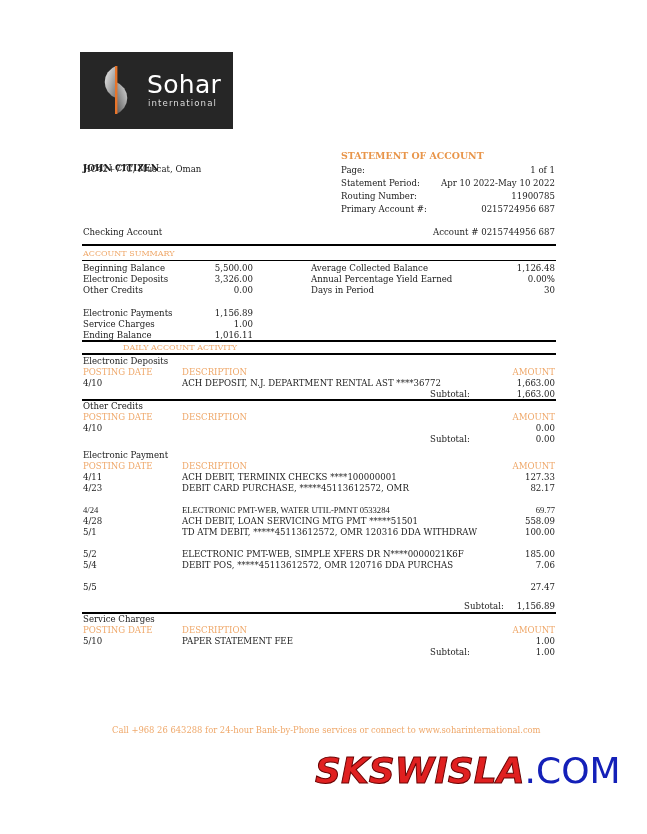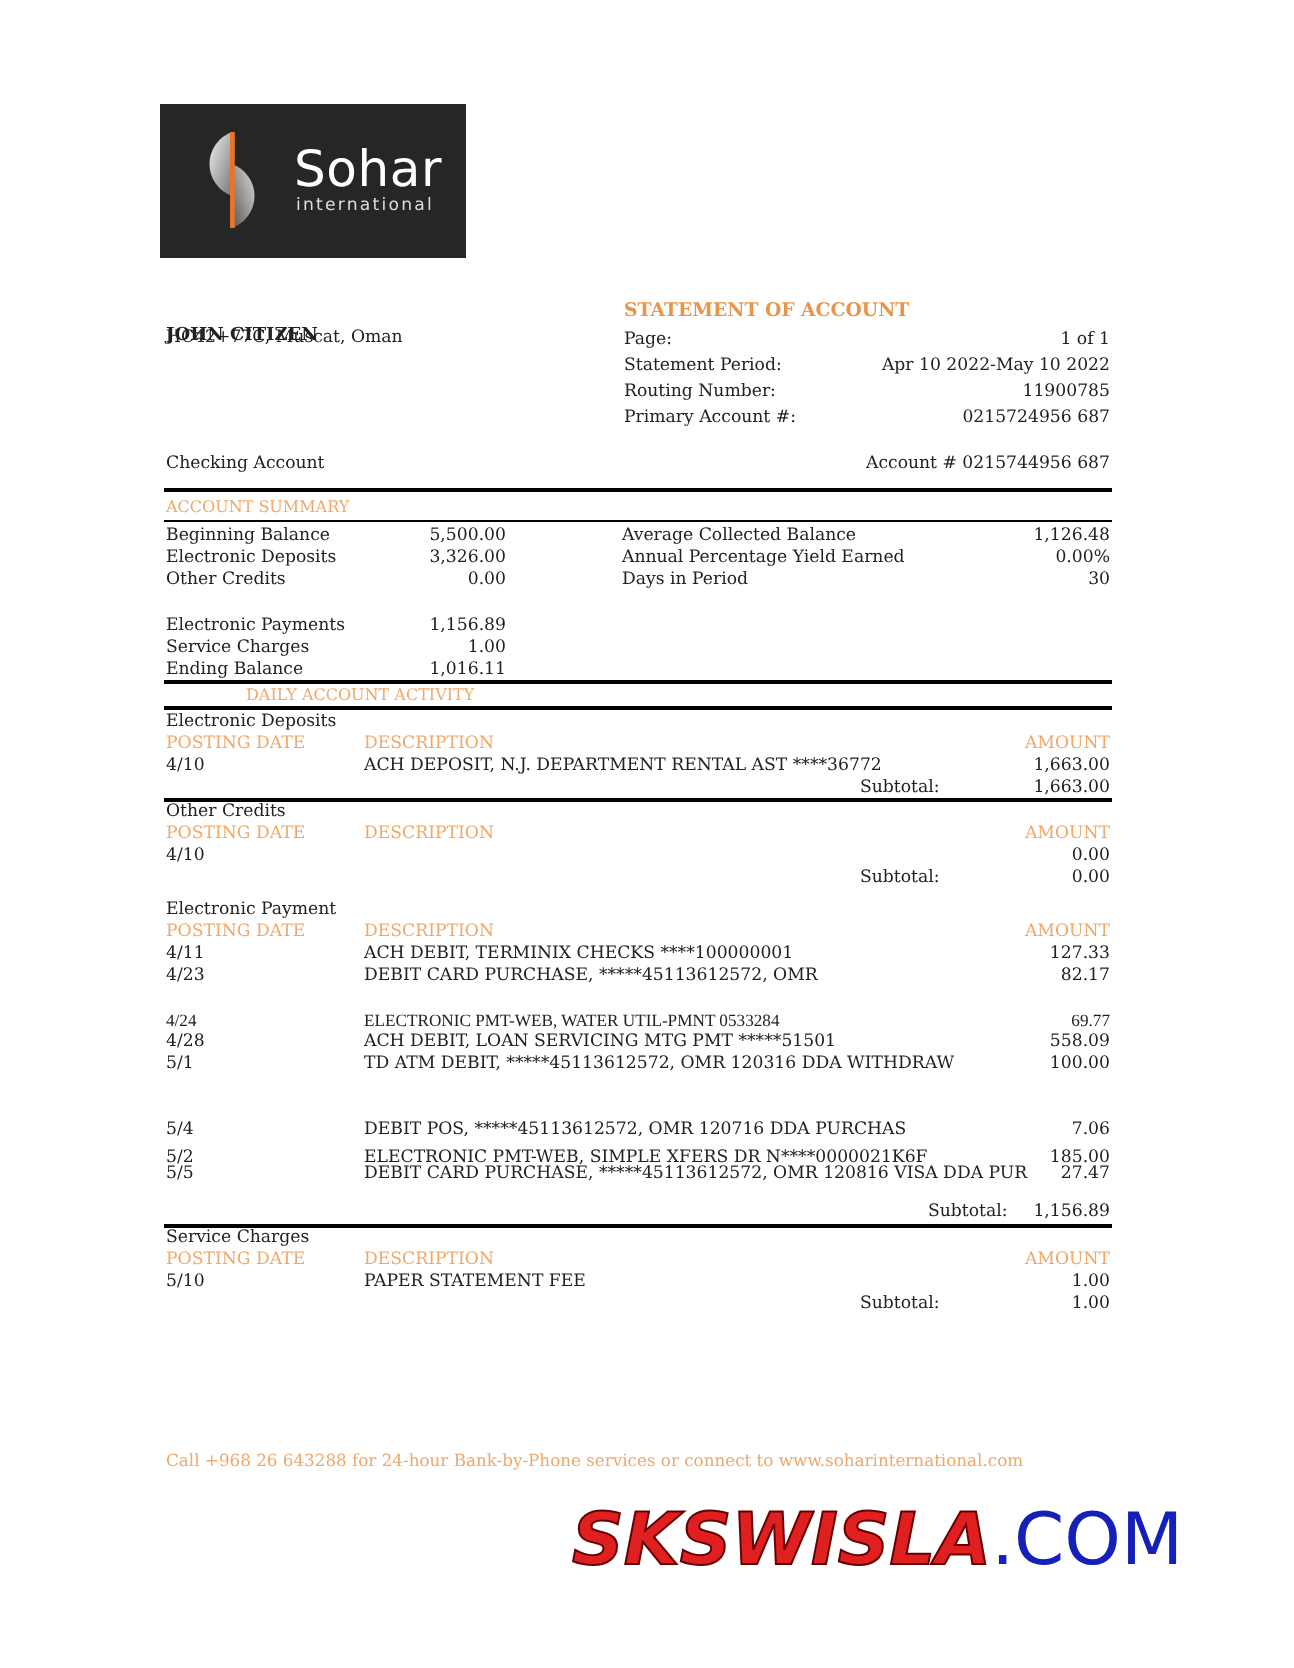--- a/index.html
+++ b/index.html
@@ -1,18 +1,18 @@
 <!DOCTYPE html>
 <html><head>
 <meta charset="utf-8">
 <style>
   * { margin:0; padding:0; box-sizing:border-box; }
   html, body { width:647px; height:834px; background:#ffffff; overflow:hidden; }
   body { position:relative; font-family:"DejaVu Serif","Liberation Serif",serif; color:#222; font-size:8.6px; }
-  .abs { position:absolute; }
+  .abs { position:absolute;padding-left:29px; }
   .logo { left:80px; top:52px; width:153px; height:77px; background:#262626; }
   .logo .mark { position:absolute; left:17px; top:12px; width:38px; height:52px; }
   .logo .name { position:absolute; left:67px; top:18px; color:#fff; font-family:"DejaVu Sans","Liberation Sans",sans-serif; font-size:25px; letter-spacing:0.3px; }
   .logo .sub { position:absolute; left:68px; top:46px; color:#ddd; font-family:"DejaVu Sans","Liberation Sans",sans-serif; font-size:8.6px; letter-spacing:1.1px; }
   .orange { color:#e8954a; }
   .orange-lt { color:#efa86a; }
   .bold { font-weight:bold; }
   .row { position:absolute; left:83px; width:472px; height:11px; line-height:11px; white-space:nowrap; }
   .r { position:absolute; right:0; text-align:right; }
   .rule { position:absolute; left:82px; width:474px; background:#000; }
@@ -176,33 +176,32 @@
 <div class="row" style="top:516px;">
   <span class="date">4/28</span>
   <span class="desc">ACH DEBIT, LOAN SERVICING MTG PMT *****51501</span>
   <span class="amt">558.09</span>
 </div>
 <div class="row" style="top:527px;">
   <span class="date">5/1</span>
   <span class="desc">TD ATM DEBIT, *****45113612572, OMR 120316 DDA WITHDRAW</span>
   <span class="amt">100.00</span>
 </div>
-<div class="row" style="top:574px;">
+<div class="row" style="top:549px;">
   <span class="date">5/2</span>
   <span class="desc">ELECTRONIC PMT-WEB, SIMPLE XFERS DR N****0000021K6F</span>
   <span class="amt">185.00</span>
 </div>
 <div class="row" style="top:560px;">
   <span class="date">5/4</span>
   <span class="desc">DEBIT POS, *****45113612572, OMR 120716 DDA PURCHAS</span>
   <span class="amt">7.06</span>
 </div>
 <div class="row" style="top:582px;">
   <span class="date">5/5</span>
-  <span class="desc">DEBIT CARD PURCHASE, *****45113612572, OMR 120816 VISA DDA PUR</span>
   <span class="amt">27.47</span>
 </div>
 <div class="row" style="top:601px;">
   <span class="sublbl" style="left:360px;">Subtotal:</span>
   <span class="amt">1,156.89</span>
 </div>
 <div class="rule" style="top:612px;height:2px;"></div>
 
 <div class="row" style="top:614px;">Service Charges</div>
 <div class="row hdr" style="top:625px;">

